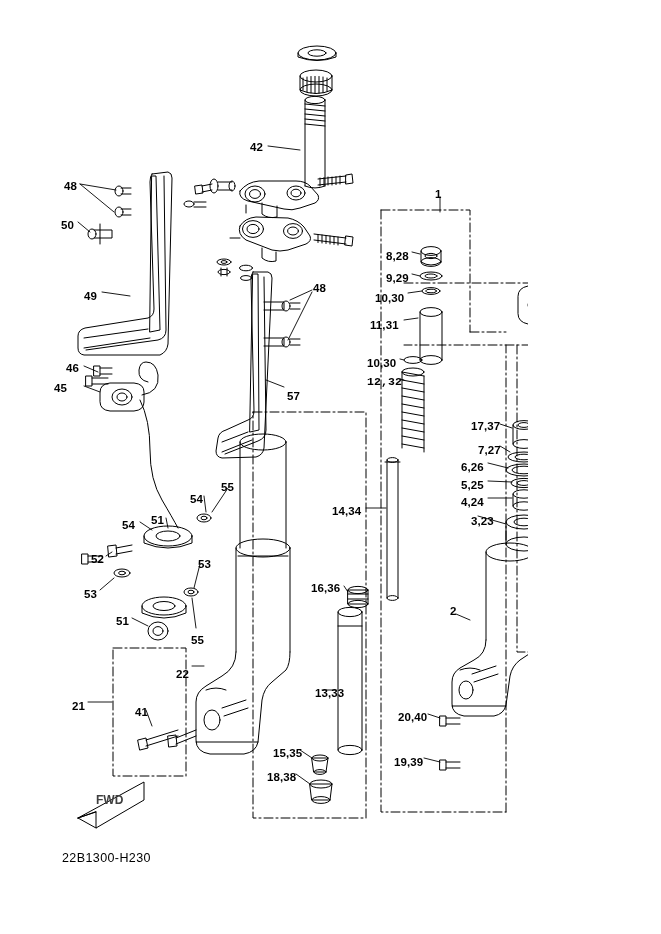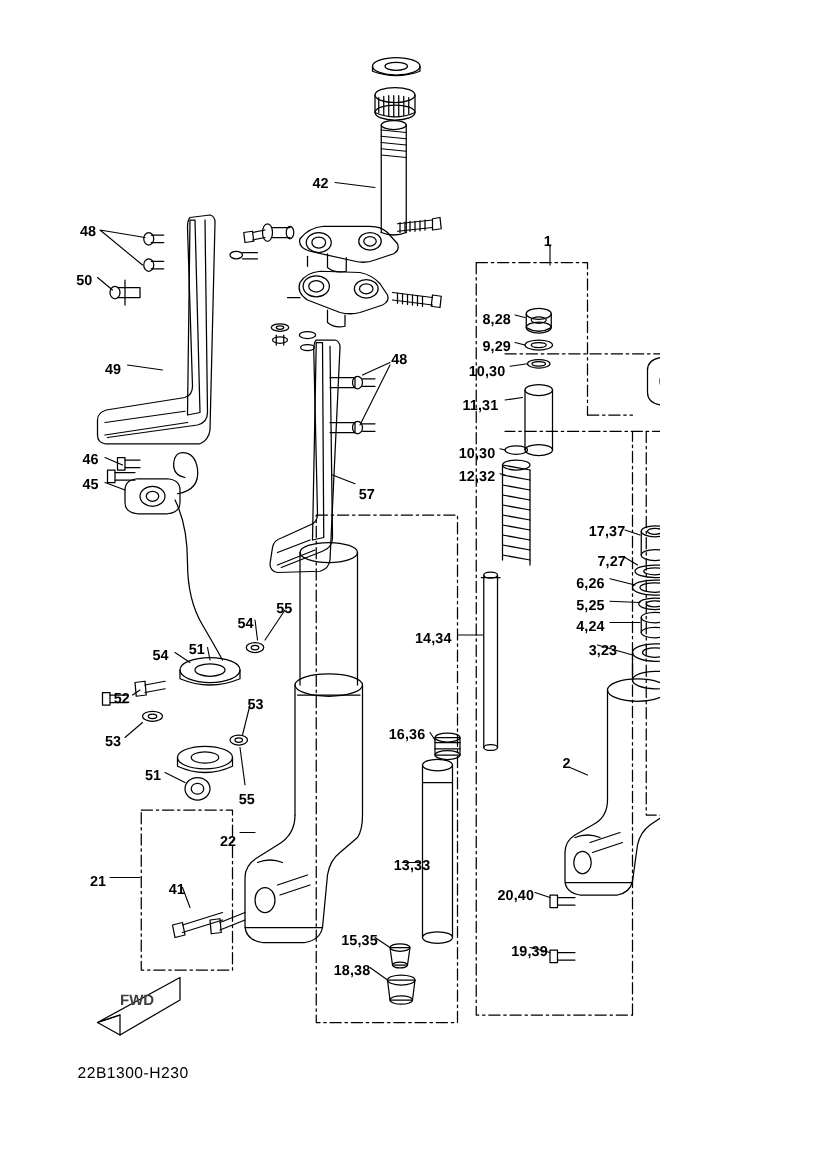--- a/index.html
+++ b/index.html
@@ -415,25 +415,25 @@
   <div class="lbl" style="left:435px; top:188px;">1</div>
   <div class="lbl" style="left:64px;  top:180px;">48</div>
   <div class="lbl" style="left:61px;  top:219px;">50</div>
   <div class="lbl" style="left:84px;  top:290px;">49</div>
   <div class="lbl" style="left:313px; top:282px;">48</div>
   <div class="lbl" style="left:386px; top:250px;">8,28</div>
   <div class="lbl" style="left:386px; top:272px;">9,29</div>
   <div class="lbl" style="left:375px; top:292px;">10,30</div>
   <div class="lbl" style="left:370px; top:319px;">11,31</div>
   <div class="lbl" style="left:367px; top:357px;">10,30</div>
-  <div class="lbl" style="left:367px; top:376px;">12,32</div>
+  <div class="lbl" style="left:367px; top:376px;font-family:Liberation Mono, monospace;">12,32</div>
   <div class="lbl" style="left:588px; top:268px;">43</div>
   <div class="lbl" style="left:603px; top:284px;">83</div>
   <div class="lbl" style="left:66px;  top:362px;">46</div>
-  <div class="lbl" style="left:66px;  top:382px;">45</div>
+  <div class="lbl" style="left:54px;  top:382px;">45</div>
   <div class="lbl" style="left:287px; top:390px;">57</div>
   <div class="lbl" style="left:471px; top:420px;">17,37</div>
   <div class="lbl" style="left:478px; top:444px;">7,27</div>
   <div class="lbl" style="left:461px; top:461px;">6,26</div>
   <div class="lbl" style="left:461px; top:479px;text-align:center;">5,25</div>
   <div class="lbl" style="left:461px; top:496px;">4,24</div>
   <div class="lbl" style="left:471px; top:515px;">3,23</div>
   <div class="lbl" style="left:332px; top:505px;">14,34</div>
   <div class="lbl" style="left:190px; top:493px;">54</div>
   <div class="lbl" style="left:221px; top:481px;">55</div>
@@ -444,21 +444,21 @@
   <div class="lbl" style="left:84px;  top:588px;">53</div>
   <div class="lbl" style="left:116px; top:615px;">51</div>
   <div class="lbl" style="left:191px; top:634px;">55</div>
   <div class="lbl" style="left:311px; top:582px;">16,36</div>
   <div class="lbl" style="left:450px; top:605px;">2</div>
   <div class="lbl" style="left:176px; top:668px;">22</div>
   <div class="lbl" style="left:72px;  top:700px;">21</div>
   <div class="lbl" style="left:135px; top:706px;">41</div>
   <div class="lbl" style="left:290px; top:687px;margin-left:25px;">13,33</div>
   <div class="lbl" style="left:398px; top:711px;">20,40</div>
-  <div class="lbl" style="left:394px; top:756px;margin-left:15px;">19,39</div>
+  <div class="lbl" style="left:394px; top:756px;">19,39</div>
   <div class="lbl" style="left:273px; top:747px;">15,35</div>
   <div class="lbl" style="left:267px; top:771px;">18,38</div>
 
   <div class="fwd" style="left:96px; top:793px;">FWD</div>
 
   <div class="partno">22B1300-H230</div>
 
 </div>
 
 </body></html>

